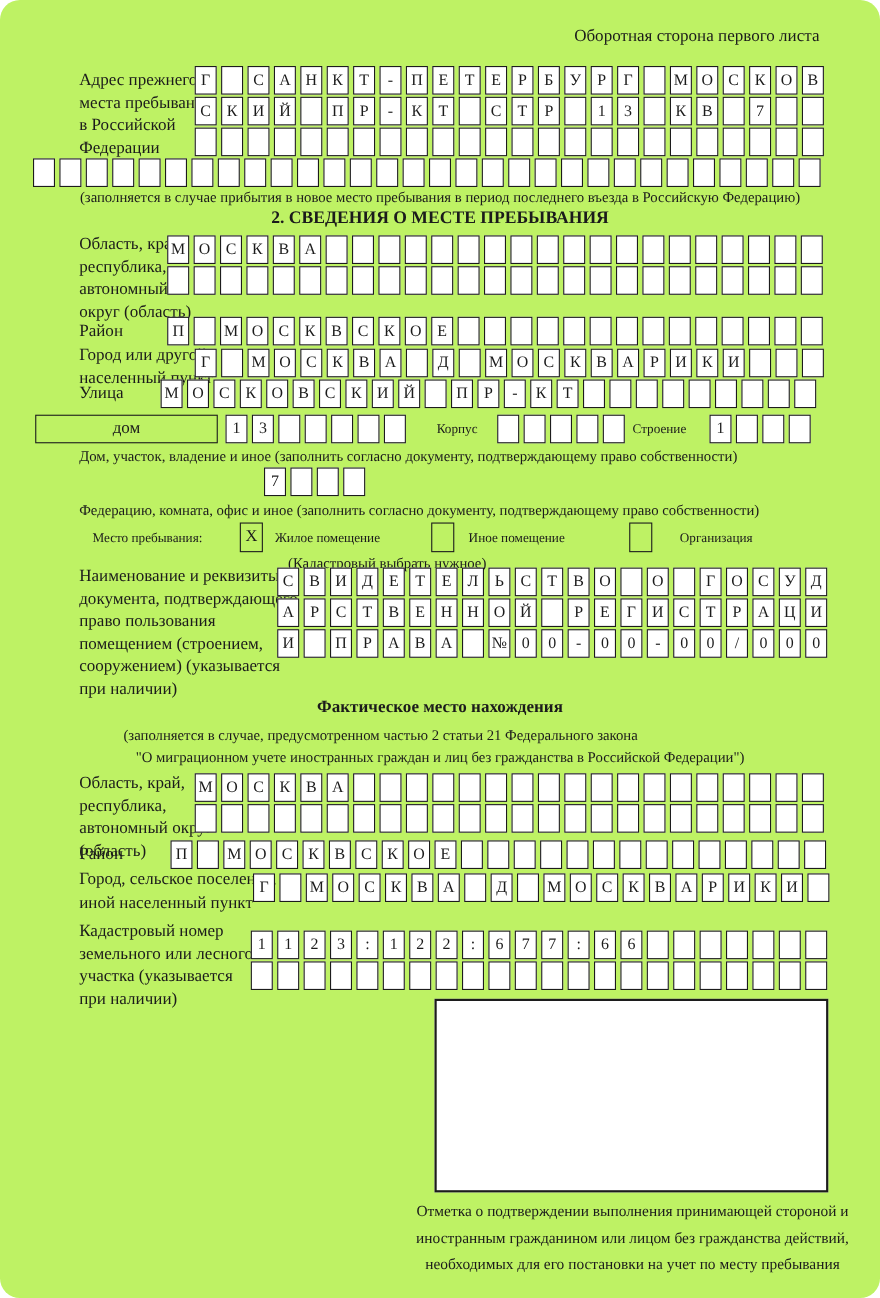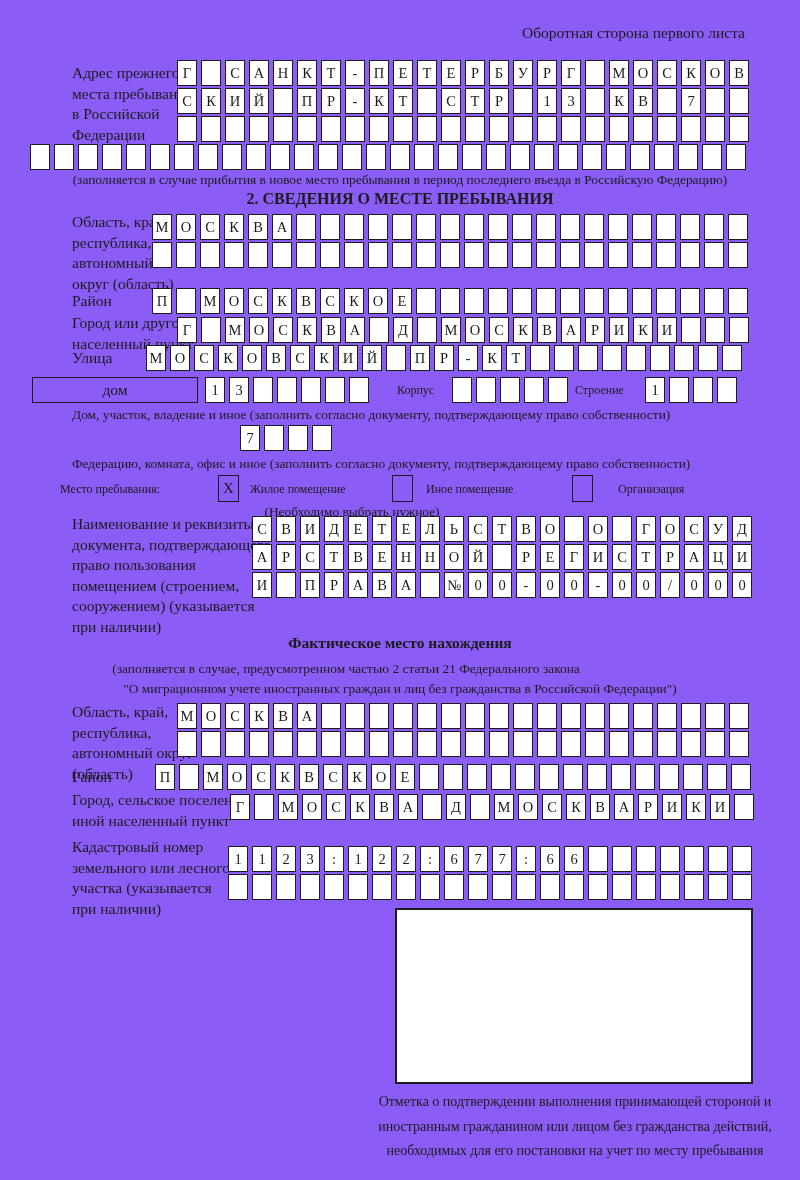--- a/index.html
+++ b/index.html
@@ -1,17 +1,17 @@
 <!DOCTYPE html>
 <html lang="ru"><head>
 <meta charset="utf-8">
 <style>
   html,body{margin:0;padding:0;background:#fff;}
-  .page{position:relative;width:800px;height:1180px;background:#8b5cf6;overflow:hidden;
-        font-family:"Liberation Serif","DejaVu Serif",serif;color:#1b1b1b;}
+  .page{position:relative;width:800px;height:1180px;background:#bef264;overflow:hidden;
+        font-family:"Liberation Serif","DejaVu Serif",serif;color:#1b1b1b;border-radius:18px;}
   .abs{position:absolute;}
   .label{position:absolute;font-size:15.5px;line-height:20.5px;white-space:pre-line;}
   .note{position:absolute;font-size:13.4px;line-height:17px;}
   .center{text-align:center;}
   .title{position:absolute;font-weight:bold;font-size:16px;text-align:center;width:800px;left:0;}
   .cellrow{position:absolute;display:flex;gap:4px;}
   .cell{width:20px;height:26px;box-sizing:border-box;border:1.8px solid #1c1c1c;background:#fff;
         display:flex;align-items:center;justify-content:center;font-size:14.5px;line-height:1;}
   .bigbox{position:absolute;height:26px;box-sizing:border-box;border:1.8px solid #1c1c1c;
         display:flex;align-items:center;justify-content:center;font-size:15.5px;}
@@ -322,28 +322,28 @@
   <div class="note" style="top:406px;left:72px;width:700px;">Дом, участок, владение и иное (заполнить согласно документу, подтверждающему право собственности)</div>
 
   <div class="cellrow" style="top:425px;left:240px;">
       <span class="cell">7</span>
       <span class="cell"></span>
       <span class="cell"></span>
       <span class="cell"></span>
     </div>
   <div class="note" style="top:455px;left:72px;width:700px;">Федерацию, комната, офис и иное (заполнить согласно документу, подтверждающему право собственности)</div>
 
-  <div class="inline-label" style="top:479px;left:60px;">Место пребывания:</div>
+  <div class="inline-label" style="top:479px;left:84px;">Место пребывания:</div>
   <div class="checkbox" style="top:475px;left:218px;">X</div>
   <div class="inline-label" style="top:479px;left:250px;">Жилое помещение</div>
   <div class="checkbox" style="top:475px;left:392px;"></div>
   <div class="inline-label" style="top:479px;left:426px;">Иное помещение</div>
   <div class="checkbox" style="top:475px;left:572px;"></div>
   <div class="inline-label" style="top:479px;left:618px;">Организация</div>
-  <div class="note center" style="top:503px;left:92px;width:520px;">(Необходимо выбрать нужное)</div>
+  <div class="note center" style="top:503px;left:92px;width:520px;">(Кадастровый выбрать нужное)</div>
 
   <div class="label" style="top:514px;left:72px;">Наименование и реквизиты
 документа, подтверждающего
 право пользования
 помещением (строением,
 сооружением) (указывается
 при наличии)</div>
   <div class="cellrow" style="top:516px;left:252px;">
       <span class="cell">С</span>
       <span class="cell">В</span>

